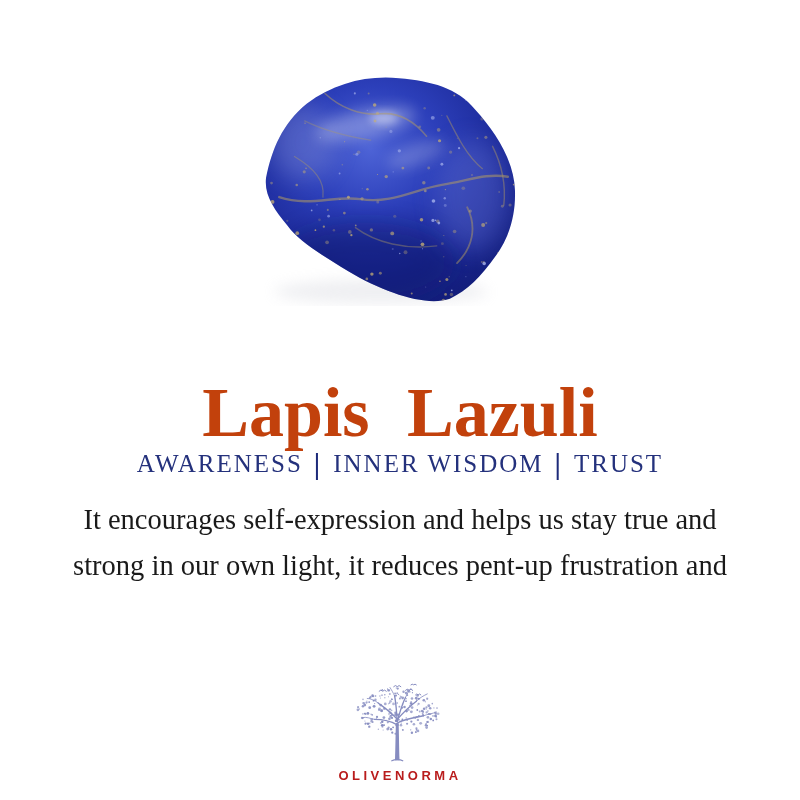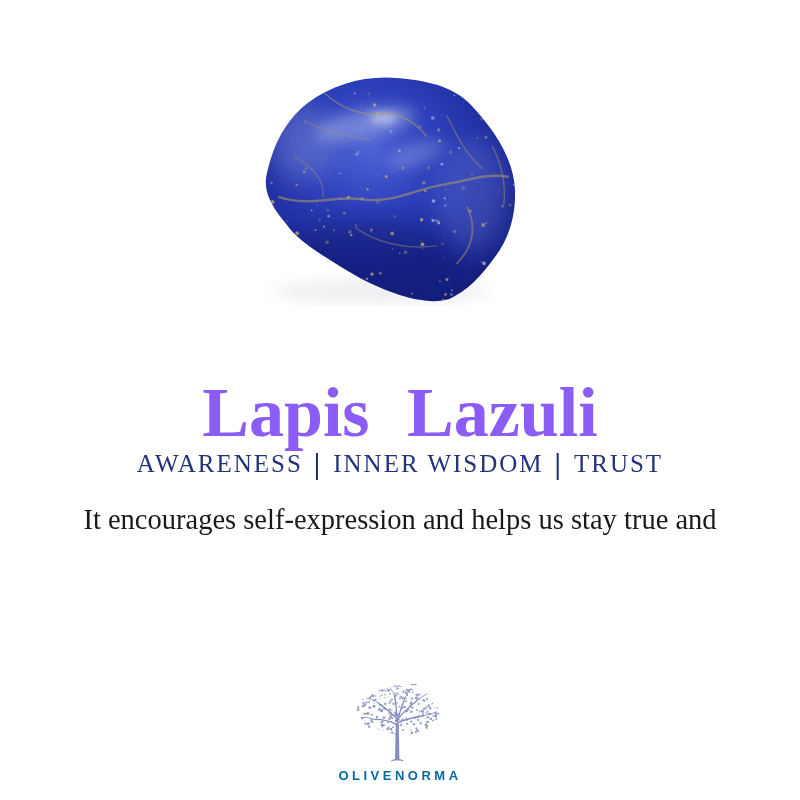--- a/index.html
+++ b/index.html
@@ -6,41 +6,41 @@
   body{
     width:800px;height:800px;background:#ffffff;position:relative;overflow:hidden;
     font-family:"Liberation Serif", serif;
   }
   .stone-wrap{position:absolute;left:264px;top:74px;width:254px;height:232px;}
   .stone-wrap svg{display:block;width:100%;height:100%;}
 
   .page-title{
     position:absolute;top:326px;left:0;width:800px;text-align:center;
     font-family:"Liberation Serif", serif;font-weight:700;font-size:70px;
-    color:#8b5cf6;word-spacing:20px;letter-spacing:0px;line-height:1.15;
+    color:#c2410c;word-spacing:20px;letter-spacing:0px;line-height:1.15;
   }
   .subtitle{
     position:absolute;top:448px;left:0;width:800px;text-align:center;
     font-family:Liberation Serif, serif;font-weight:400;font-size:25px;
     letter-spacing:2px;color:#24317c;white-space:nowrap;
   }
   .subtitle .pipe{
     font-weight:700;font-size:29px;vertical-align:-2px;margin:0 11px;color:#1d2b7a;
   }
   .description{
     position:absolute;top:497px;left:0;width:800px;text-align:center;
     font-family:"Liberation Serif", serif;font-size:28.5px;line-height:46px;
     color:#1a1a1a;
   }
   .description .line{white-space:nowrap;}
   .logo-block{position:absolute;top:683px;left:0;width:800px;text-align:center;}
   .logo-block svg{display:inline-block;width:96px;height:80px;}
   .brand-name{
     margin-top:1px;font-family:"Liberation Sans", sans-serif;font-weight:700;
-    font-size:13px;letter-spacing:3.5px;color:#0369a1;
+    font-size:13px;letter-spacing:3.5px;color:#b91c1c;
   }
 </style>
 </head>
 <body>
 
 <div class="stone-wrap">
   <svg viewBox="0 0 250 226">
     <defs>
       <radialGradient id="stoneGrad" cx="42%" cy="32%" r="80%">
         <stop offset="0%" stop-color="#4d63d6"></stop>
@@ -261,20 +261,21 @@
 </div>
 
 <h1 class="page-title">Lapis Lazuli</h1>
 
 <div class="subtitle">
   <span>AWARENESS</span><span class="pipe">|</span><span>INNER WISDOM</span><span class="pipe">|</span><span>TRUST</span>
 </div>
 
 <div class="description">
   <div class="line">It encourages self-expression and helps us stay true and</div>
+  <div class="line">strong in our own light, it reduces pent-up frustration and</div>
 </div>
 
 <div class="logo-block">
   <svg viewBox="0 0 100 88">
     <g stroke="#868cc0" fill="none" stroke-linecap="round">
 
       <g stroke-width="1.1">
         <path d="M27 9 Q29 6.5 31 9 Q33 6.5 35 9"></path>
         <path d="M43 4 Q45 1.5 47 4 Q49 1.5 51 4"></path>
         <path d="M56 8 Q58 5.5 60 8 Q62 5.5 64 8"></path>

